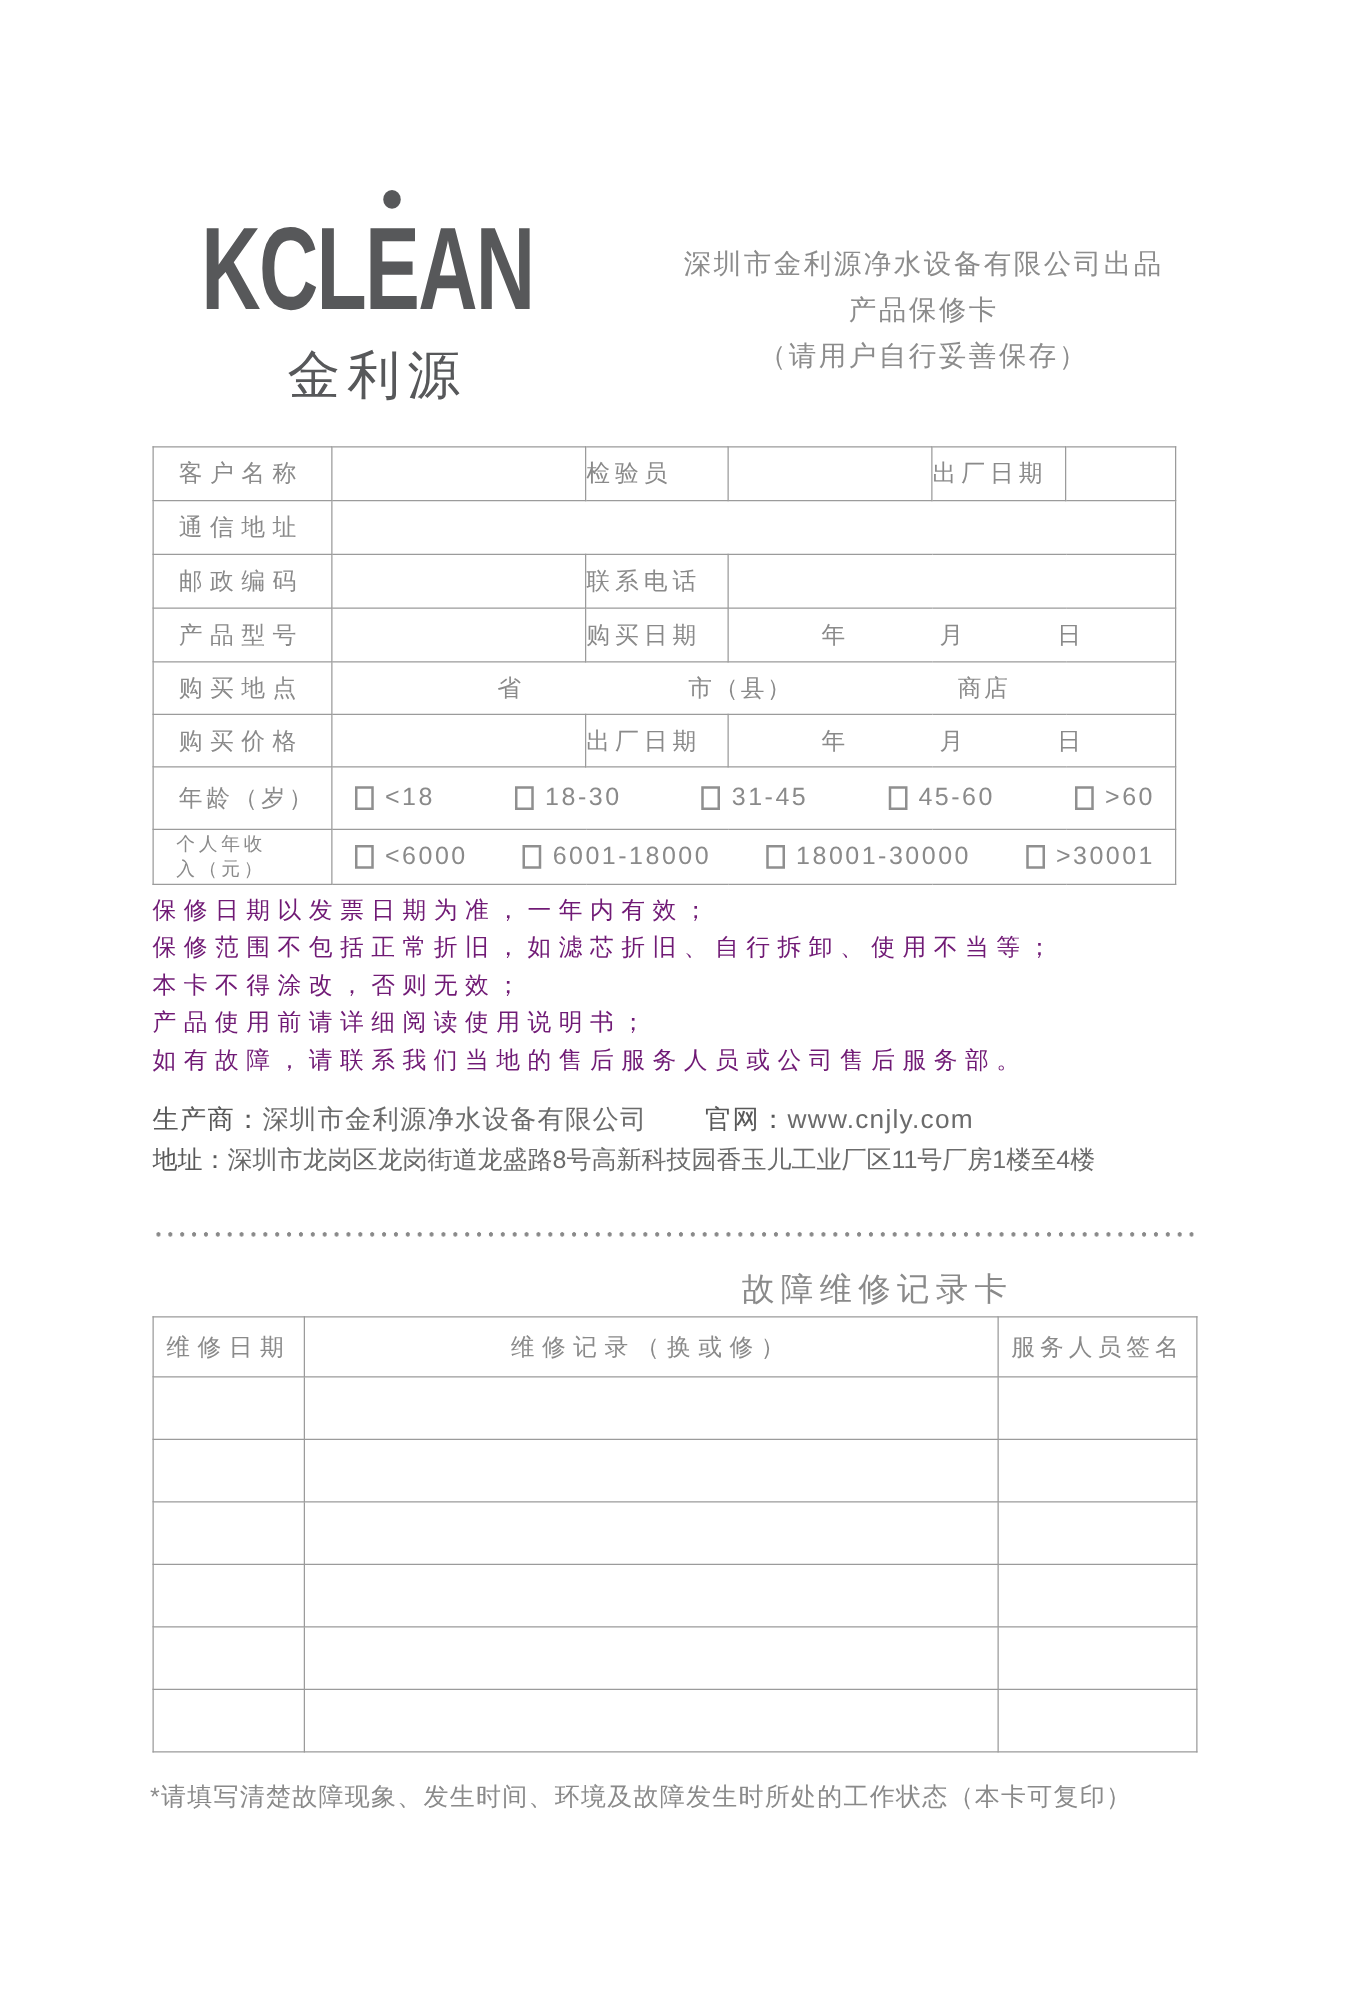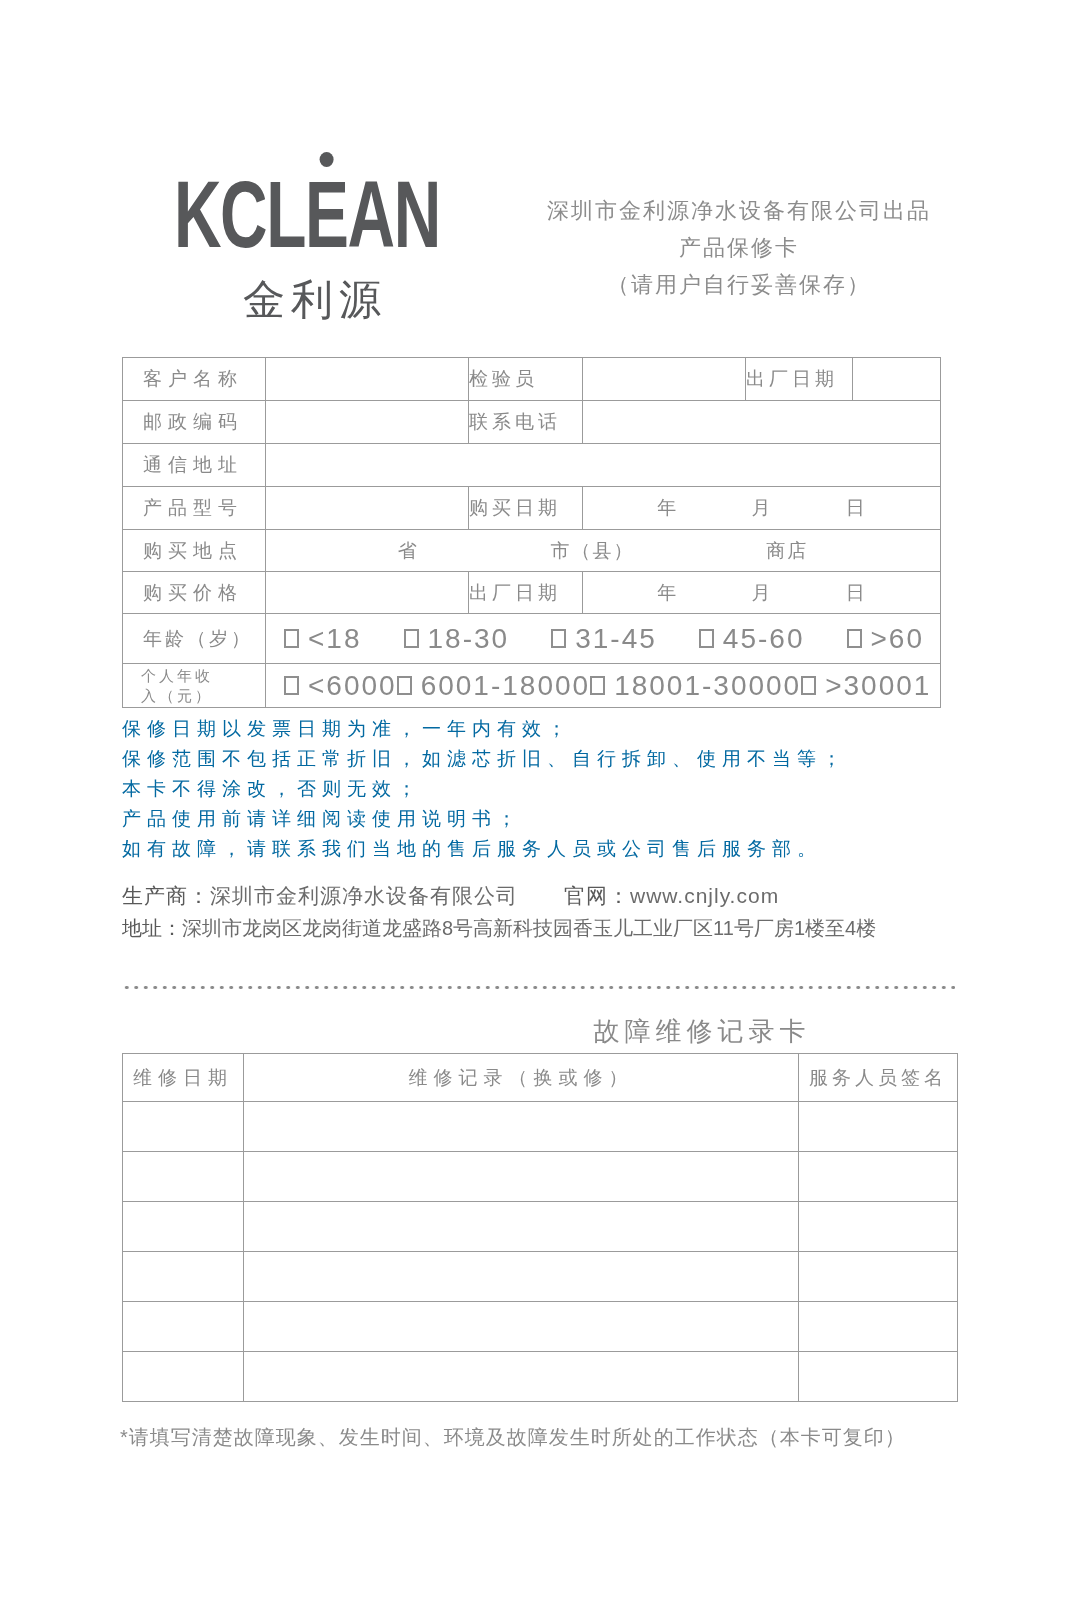--- a/index.html
+++ b/index.html
@@ -2,21 +2,21 @@
 <html><head>
 <meta charset="utf-8">
 <style>
   *{margin:0;padding:0;box-sizing:border-box}
   html,body{background:#fff}
   body{font-family:"Liberation Sans","DejaVu Sans",sans-serif}
   .page{position:relative;width:1076px;height:1600px;background:#ffffff;overflow:hidden;margin:0 auto}
   .abs{position:absolute}
 
   
-  .logo-block{left:174px;top:168px;width:292px}
+  .logo-block{left:161px;top:168px;width:292px}
   .brand{font-size:94px;font-weight:700;color:#57585a;letter-spacing:-2px;
          transform:scaleX(0.70);transform-origin:left top;white-space:nowrap;line-height:1}
   .brand .e-dot{position:relative;display:inline-block}
   .brand .e-dot::before{content:"";position:absolute;left:50%;margin-left:-10px;top:-16px;
          width:20px;height:15px;border-radius:50%;background:#57585a}
   .brand-cn{margin-top:10px;width:206px;text-align:center;font-size:42px;font-weight:400;
          color:#57585a;letter-spacing:6px;margin-left:38px;white-space:nowrap}
 
   
   .hdr{left:538px;top:192px;width:402px;text-align:center;font-size:22px;
@@ -24,28 +24,28 @@
 
   
   table{border-collapse:collapse;table-layout:fixed}
   td{border:1px solid #9b9b9b;font-size:19px;color:#8a8a8a;overflow:hidden}
   .t1{left:122px;top:357px;width:818px}
   .t1 td.lbl{letter-spacing:6px;padding-left:20px;white-space:nowrap}
   .t1 td.lblc{letter-spacing:4px;text-align:left;white-space:nowrap}
   .ymd{display:flex;justify-content:space-evenly;font-size:19px;letter-spacing:1px}
   .psd{display:flex;justify-content:space-evenly;font-size:19px;letter-spacing:2px}
   .opts{display:flex;justify-content:space-between;align-items:center;
-        padding:0 16px 0 18px;font-size:28px;letter-spacing:2px;white-space:nowrap}
+        padding:0 16px 0 18px;font-size:20px;letter-spacing:2px;white-space:nowrap}
   .opt{display:flex;align-items:center;white-space:nowrap}
   .cb{display:inline-block;width:15px;height:19px;border:2px solid #8f8f8f;
       margin-right:9px;flex:0 0 auto;background:#fff}
   .two-line{font-size:15px;line-height:20px;letter-spacing:3px;padding-left:18px;white-space:nowrap}
 
   
-  .notes{left:122px;top:714px;font-size:19px;letter-spacing:6px;line-height:30px;color:#0369a1;white-space:nowrap}
+  .notes{left:122px;top:714px;font-size:19px;letter-spacing:6px;line-height:30px;color:#701a75;white-space:nowrap}
 
   
   .mfr{left:122px;top:880px;color:#6b6b6b;font-weight:400;line-height:32px;white-space:nowrap}
   .mfr .line1{font-size:21px;letter-spacing:1px}
   .mfr .line2{font-size:20px;letter-spacing:0}
   .mfr .strong{color:#595959}
   .mfr .gap{display:inline-block;width:46px}
 
   
   .dots{left:122px;top:985px;width:833px;height:5px;
@@ -89,28 +89,28 @@
     <tbody>
         <tr style="height:43px">
       <td class="lbl">客户名称</td>
       <td></td>
       <td class="lblc">检验员</td>
       <td></td>
       <td class="lblc">出厂日期</td>
       <td></td>
     </tr>
     <tr style="height:43px">
+      <td class="lbl">通信地址</td>
+      <td colspan="5"></td>
+    </tr>
+    <tr style="height:43px">
       <td class="lbl">邮政编码</td>
       <td></td>
       <td class="lblc">联系电话</td>
       <td colspan="3"></td>
-    </tr>
-    <tr style="height:43px">
-      <td class="lbl">通信地址</td>
-      <td colspan="5"></td>
     </tr>
     <tr style="height:43px">
       <td class="lbl">产品型号</td>
       <td></td>
       <td class="lblc">购买日期</td>
       <td colspan="3">
         <div class="ymd">
           <span>年</span>
           <span>月</span>
           <span>日</span>

